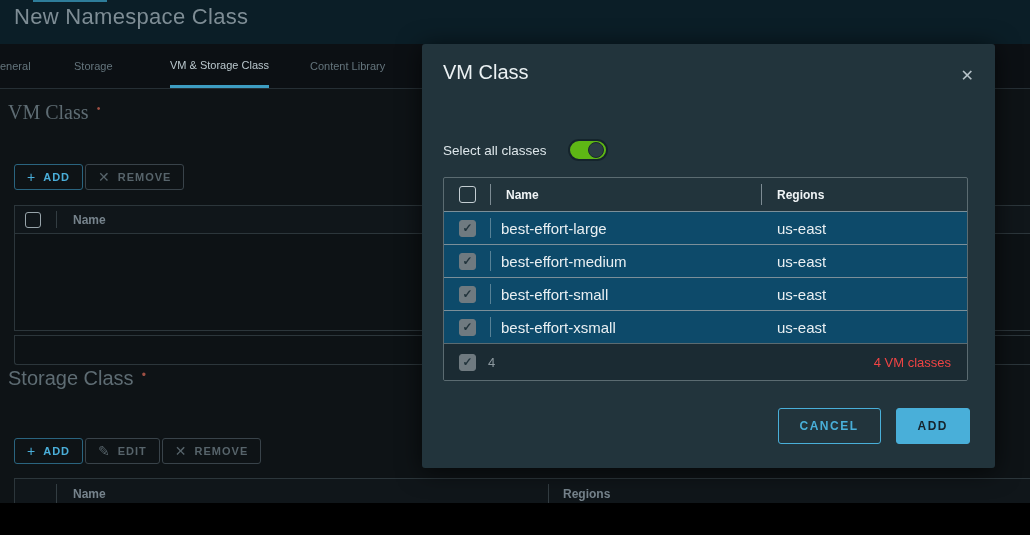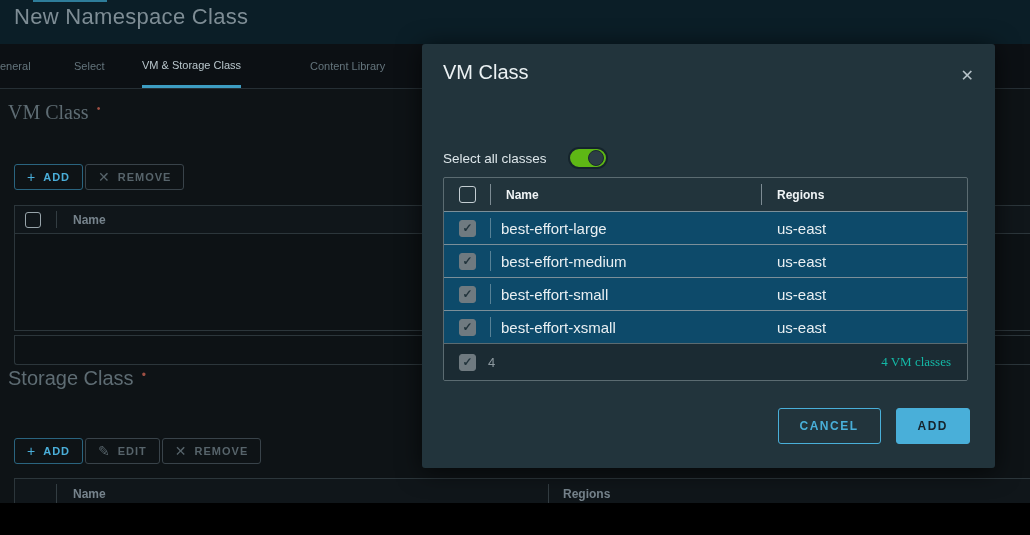--- a/index.html
+++ b/index.html
@@ -14,21 +14,21 @@
   .top-accent{ position:absolute; left:33px; top:0; width:74px; height:2px;
                background:#2e7d9a; }
   .page-title{ position:absolute; left:14px; top:4px; font-size:22px;
                font-weight:300; color:#7e8d95; letter-spacing:.3px; }
 
   
   .tabbar{ position:absolute; left:0; top:44px; width:1030px; height:45px;
            background:#0c1014; border-bottom:1px solid #262f35; }
   .tab{ position:absolute; top:0; height:100%; display:flex; align-items:center;
         font-size:11px; color:#64747c; cursor:pointer; }
-  .tab.active{ color:#bac7cd; border-bottom:3px solid #3d9dc2; }
+  .tab.active{ color:#bac7cd; border-bottom:3px solid #3d9dc2;margin-left:28px; }
 
   
   .section-h{ position:absolute; font-size:20px; font-weight:300; color:#5e6c73; }
   .req{ color:#9e4f43; font-size:12px; vertical-align:6px; margin-left:8px; }
 
   .btnrow{ position:absolute; display:flex; }
   .pbtn{ height:26px; display:flex; align-items:center; justify-content:center;
          border:1px solid; border-radius:3px; font-size:11px; font-weight:bold;
          letter-spacing:1px; padding:0 12px; background:transparent; gap:7px;
          white-space:nowrap; }
@@ -53,21 +53,21 @@
 
   
   .modal{ position:absolute; left:422px; top:44px; width:573px; height:424px;
           background:#22343c; border-radius:3px;
           box-shadow:0 3px 24px rgba(0,0,0,.65); }
   .modal-title{ position:absolute; left:21px; top:17px; font-size:20px;
                 font-weight:300; color:#ebf1f3; }
   .modal-close{ position:absolute; right:21px; top:24px; font-size:16px;
                 color:#b7c3c9; cursor:pointer; line-height:1; }
   .selall{ position:absolute; left:21px; top:95px; display:flex;
-           align-items:center; gap:21px;margin-top:8px; }
+           align-items:center; gap:21px; }
   .selall-label{ font-size:13.5px; color:#dde6ea; }
   .toggle{ position:relative; width:40px; height:22px; border-radius:11px;
            background:#5eb715; border:2px solid #15242c; cursor:pointer; }
   .toggle-knob{ position:absolute; right:2px; top:1px; width:16px; height:16px;
                 border-radius:50%; background:#2c3d45; border:1px solid #1a2930; }
 
   .m-table{ position:absolute; left:21px; top:133px; width:525px;
             border:1px solid #5b6b71; border-radius:2px; overflow:hidden; }
   .m-row{ position:relative; height:33px; display:flex; align-items:center; }
   .m-head .m-col{ font-size:12px; font-weight:bold; color:#f0f4f6; }
@@ -78,21 +78,21 @@
   .m-region{ position:absolute; left:333px; font-size:15px; color:#e9eff2; }
   .m-head .m-name{ left:62px; } .m-head .m-region{ left:333px; }
   .m-cb{ position:absolute; left:15px; width:17px; height:17px;
          border:1px solid #c3cdd2; border-radius:3px; cursor:pointer; }
   .m-cb.checked{ background:#6f7a80; border-color:#6f7a80; color:#22343c;
                  font-size:12px; font-weight:bold; display:flex;
                  align-items:center; justify-content:center; }
   .m-foot{ height:37px; background:#1b2b33; border-top:1px solid #5b6b71;
            position:relative; display:flex; align-items:center; }
   .m-foot-count{ position:absolute; left:44px; font-size:13px; color:#8d99a0; }
-  .m-foot-total{ position:absolute; right:16px; font-size:13px; color:#14b8a6;font-family:Liberation Serif, serif; }
+  .m-foot-total{ position:absolute; right:16px; font-size:13px; color:#ef4444; }
 
   .m-buttons{ position:absolute; right:25px; top:364px; display:flex; gap:15px; }
   .mbtn{ height:36px; border-radius:3px; font-size:12px; font-weight:bold;
          letter-spacing:1.5px; padding:0 21px; cursor:pointer;
          display:flex; align-items:center; }
   .mbtn.outline{ background:transparent; border:1px solid #49afd9; color:#49afd9; }
   .mbtn.solid{ background:#49afd9; border:1px solid #49afd9; color:#16242c; }
 </style>
 </head>
 <body>
@@ -102,21 +102,21 @@
   <div class="topbar">
     <div class="top-accent"></div>
     <div class="page-title">New Namespace Class</div>
   </div>
 
   <div class="tabbar">
     <div class="tab" style="left:0">
         <span>eneral</span>
       </div>
     <div class="tab" style="left:74px">
-        <span>Select</span>
+        <span>Storage</span>
       </div>
     <div class="tab active" style="left:142px">
         <span>VM &amp; Storage Class</span>
       </div>
     <div class="tab" style="left:310px">
         <span>Content Library</span>
       </div>
   </div>
 
   <div class="section-h" style="left:8px; top:101px;font-family:Liberation Serif, serif;">

